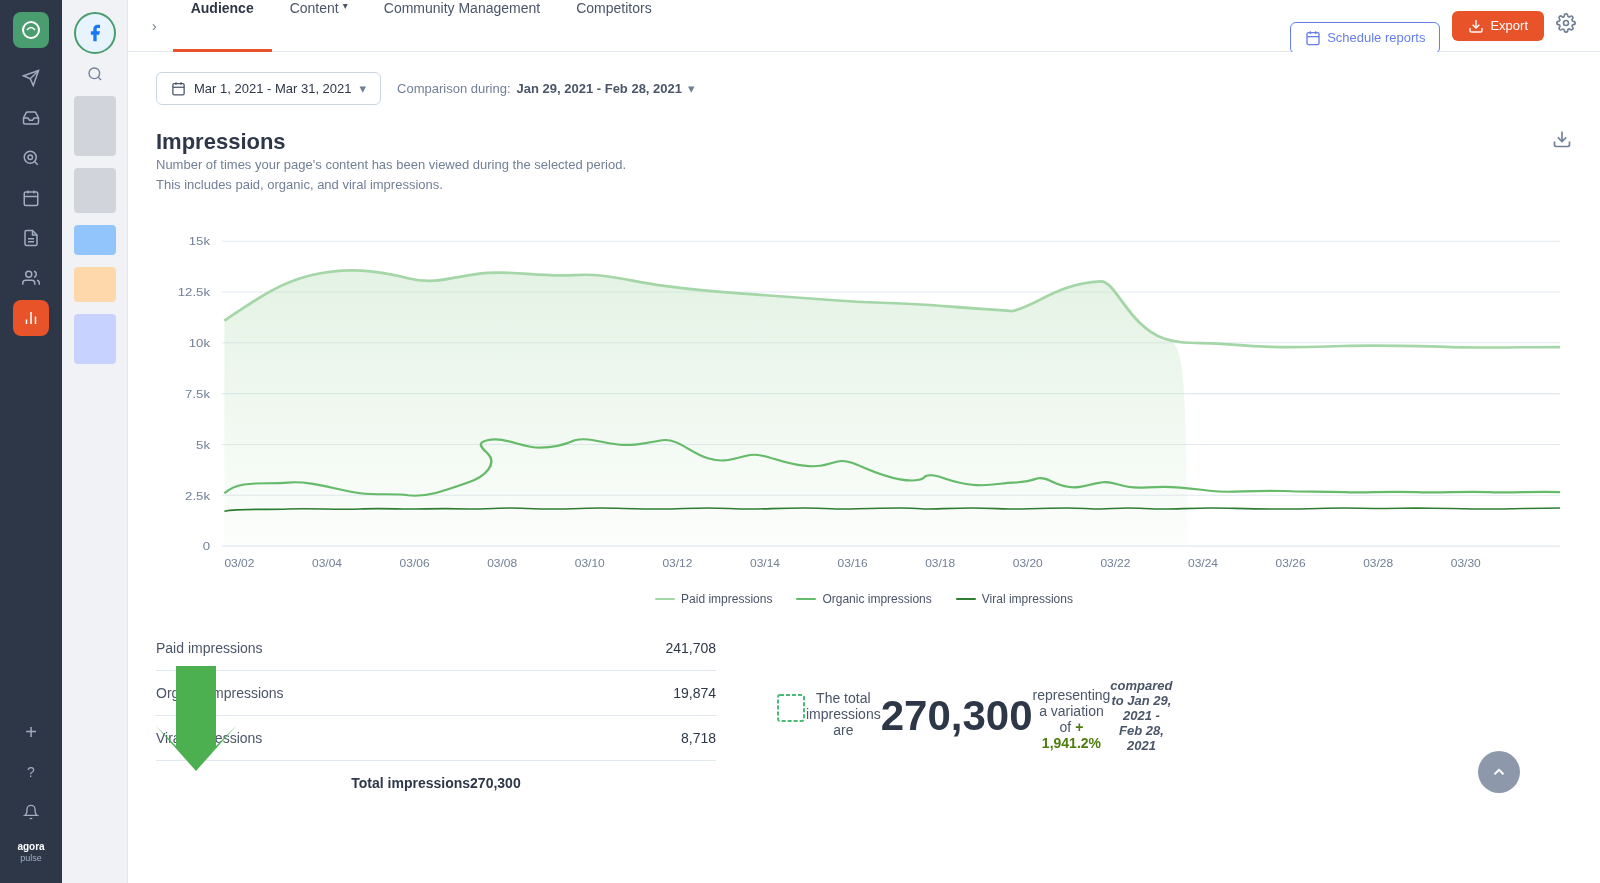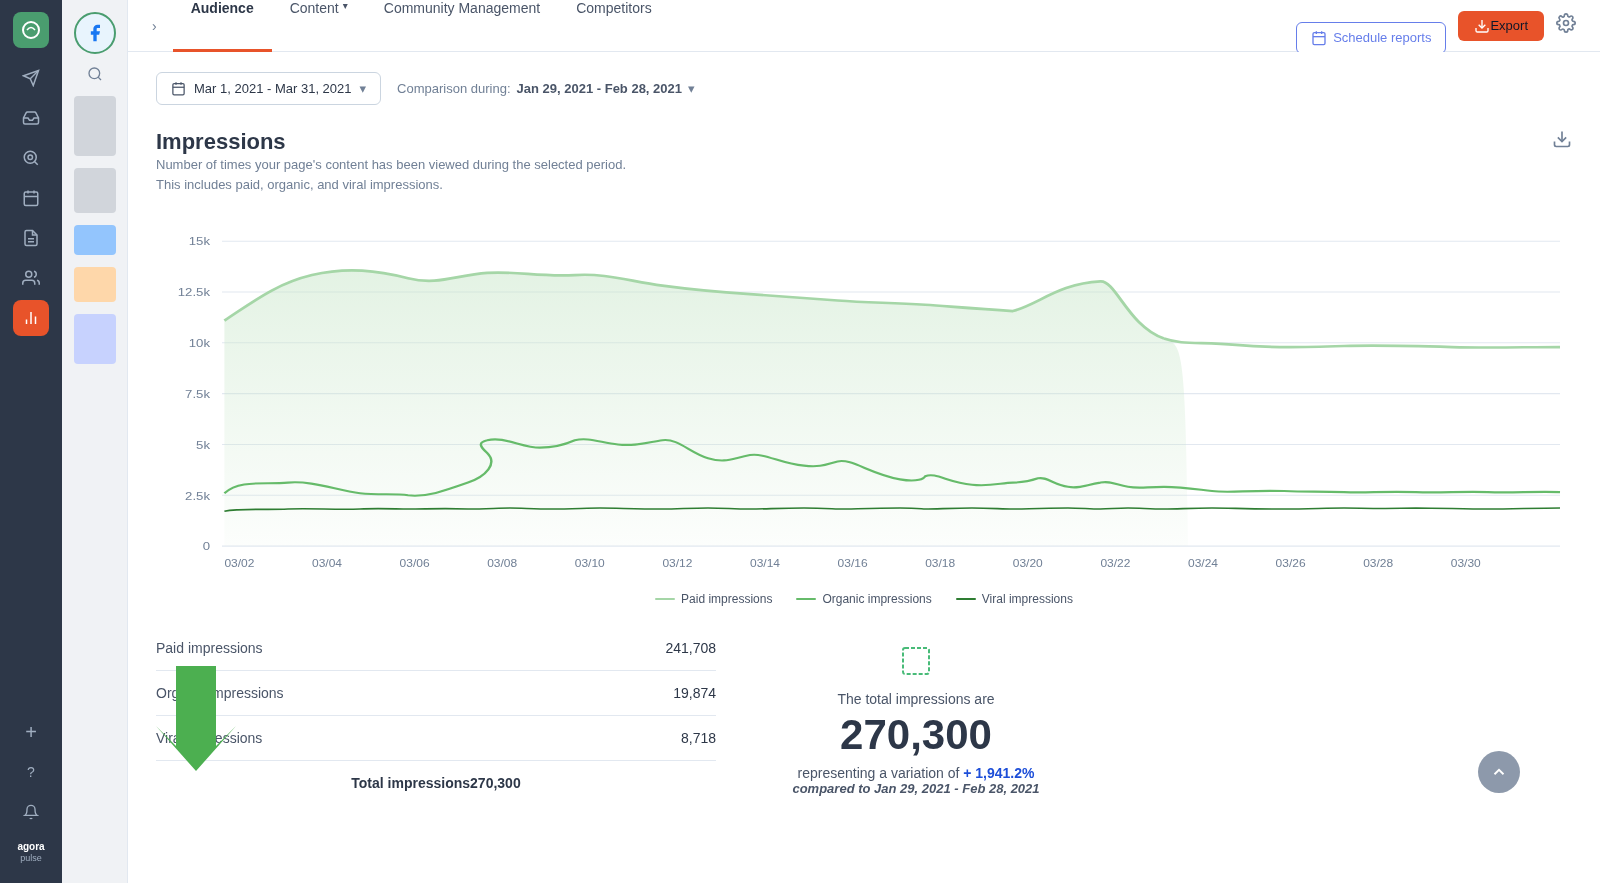--- a/index.html
+++ b/index.html
@@ -102,23 +102,23 @@
       color: #667eea;
       background: white;
       border-radius: 6px;
       padding: 7px 14px;
       font-size: 13px;
       cursor: pointer;
       font-weight: 500;
       margin-top: 24px;
     }
     .btn-export {
-      display: flex; align-items: center; 
+      display: flex; align-items: center; gap: 6px;
       background: #e8532a;
-      color: #0f172a;
+      color: #ffffff;
       border: none;
       border-radius: 6px;
       padding: 7px 16px;
       font-size: 13px;
       cursor: pointer;
       font-weight: 500;
     }
     .btn-gear { background: none; border: none; color: #718096; font-size: 18px; cursor: pointer; }
 
     
@@ -201,35 +201,35 @@
     .bottom-section {
       display: flex;
       gap: 40px;
       margin-top: 8px;
       position: relative;
     }
     .stats-table { flex: 1; max-width: 560px; }
     .summary-box {
       flex: 0 0 320px;
       display: flex;
-      flex-direction: column;
+      flex-direction: row;
       align-items: center;
       justify-content: center;
       padding: 20px;
     }
     .summary-icon { font-size: 28px; color: #48bb78; margin-bottom: 8px; }
     .summary-text { font-size: 14px; color: #4a5568; text-align: center; margin-bottom: 4px; }
     .summary-number { font-size: 42px; font-weight: 800; color: #2d3748; text-align: center; }
     .summary-variation {
       font-size: 14px;
       color: #4a5568;
       text-align: center;
       margin-top: 6px;
     }
-    .summary-variation .positive { color: #1d4ed8; font-weight: 700; }
+    .summary-variation .positive { color: #4d7c0f; font-weight: 700; }
     .summary-comparison { font-size: 13px; color: #4a5568; text-align: center; font-weight: 600; font-style: italic; }
 
     
     .scroll-top {
       position: fixed;
       bottom: 90px;
       right: 80px;
       width: 42px; height: 42px;
       background: #718096;
       border-radius: 50%;

